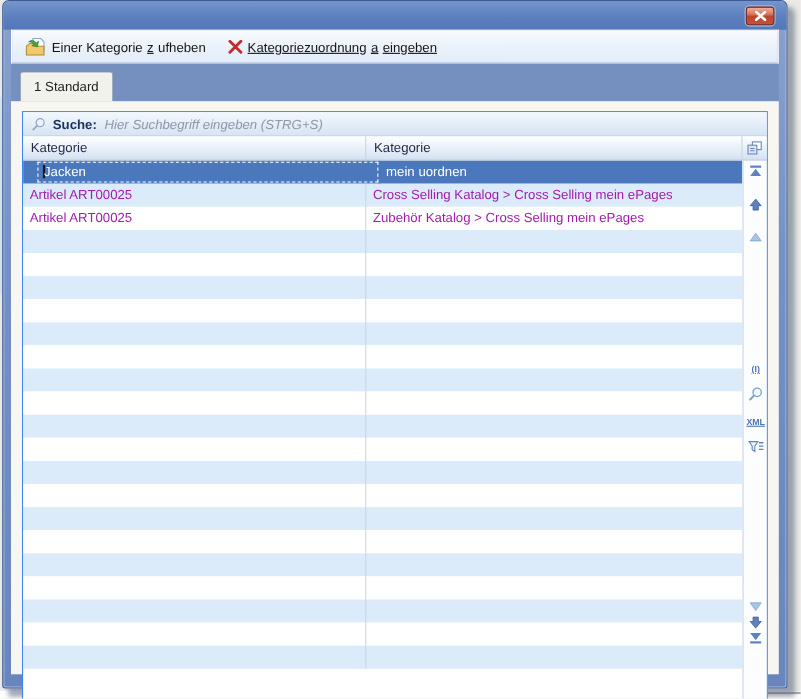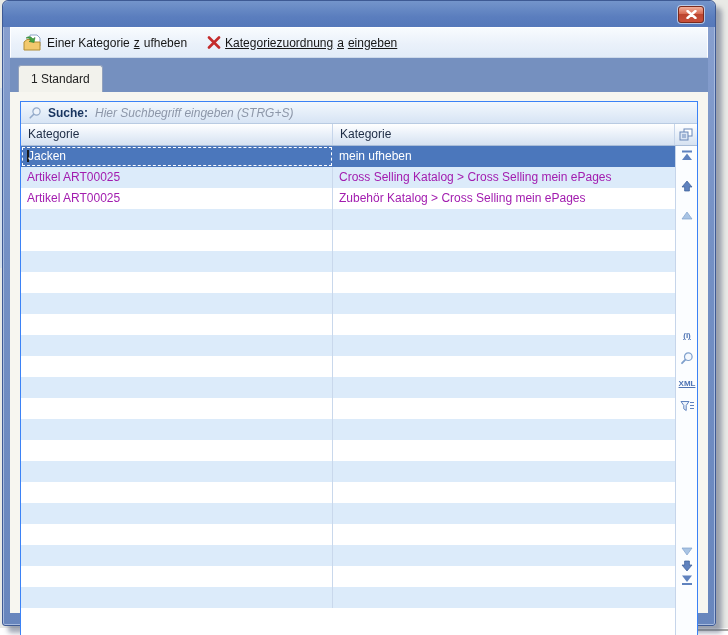--- a/index.html
+++ b/index.html
@@ -63,21 +63,21 @@
   .hcell { font-size:12px; color:#1d2b44; line-height:21px; padding-left:7px; }
   .hcell.kat { width:312px; border-right:1px solid #c6d5ea; }
   .hcell.hier { flex:1; border-right:1px solid #c6d5ea; }
   .hcell.tools { width:22px; display:flex; align-items:center; justify-content:center; padding:0; }
 
   .grid-body { flex:1; display:flex; overflow:hidden; }
   .rows { flex:1; overflow:hidden; }
 
   .row { height:21px; display:flex; background:#ffffff; }
   .row.alt { background:var(--alt-row,#dcebfa); }
-  .row.selected { background:var(--selected-row,#4b77bc); color:#ffffff; }
+  .row.selected { background:var(--selected-row,#4b77bc); color:#ffffff;padding-left:12px; }
   .cell { font-size:12px; color:#a21caf; line-height:20px; padding-left:6px;
     white-space:nowrap; overflow:hidden; }
   .row.selected .cell { color:#ffffff; }
   .cell.kat { width:312px; border-right:1px solid #c9d8ec; }
   .row.selected .cell.kat { outline:1px dashed #ffffff; outline-offset:-2px; border-right-color:#4b77bc; }
   .cell.hier { flex:1; }
   .caret { display:inline-block; width:2px; height:12px; background:#1a1a1a; vertical-align:-2px; margin-right:-1px; }
 
   
   .strip { flex:0 0 22px; border-left:1px solid #c6d5ea; background:#fbfdff; position:relative; }
@@ -151,21 +151,21 @@
               <rect x="1" y="4" width="8" height="8" fill="#dce6f4" stroke="#6b88b8" stroke-width="1"></rect>
               <path d="M3 7 h4 M3 9 h4" stroke="#6b88b8" stroke-width="1"></path>
             </svg>
           </div>
         </div>
 
         <div class="grid-body">
           <div class="rows">
               <div class="row selected">
     <div class="cell kat"><span class="caret"></span><span>Jacken</span></div>
-    <div class="cell hier">mein ufheben</div>
+    <div class="cell hier">mein uordnen</div>
   </div>
               <div class="row alt">
     <div class="cell kat"><span>Artikel ART00025</span></div>
     <div class="cell hier">Cross Selling Katalog &gt; Cross Selling mein ePages</div>
   </div>
               <div class="row">
     <div class="cell kat"><span>Artikel ART00025</span></div>
     <div class="cell hier">Zubehör Katalog &gt; Cross Selling mein ePages</div>
   </div>
               <div class="row alt">

